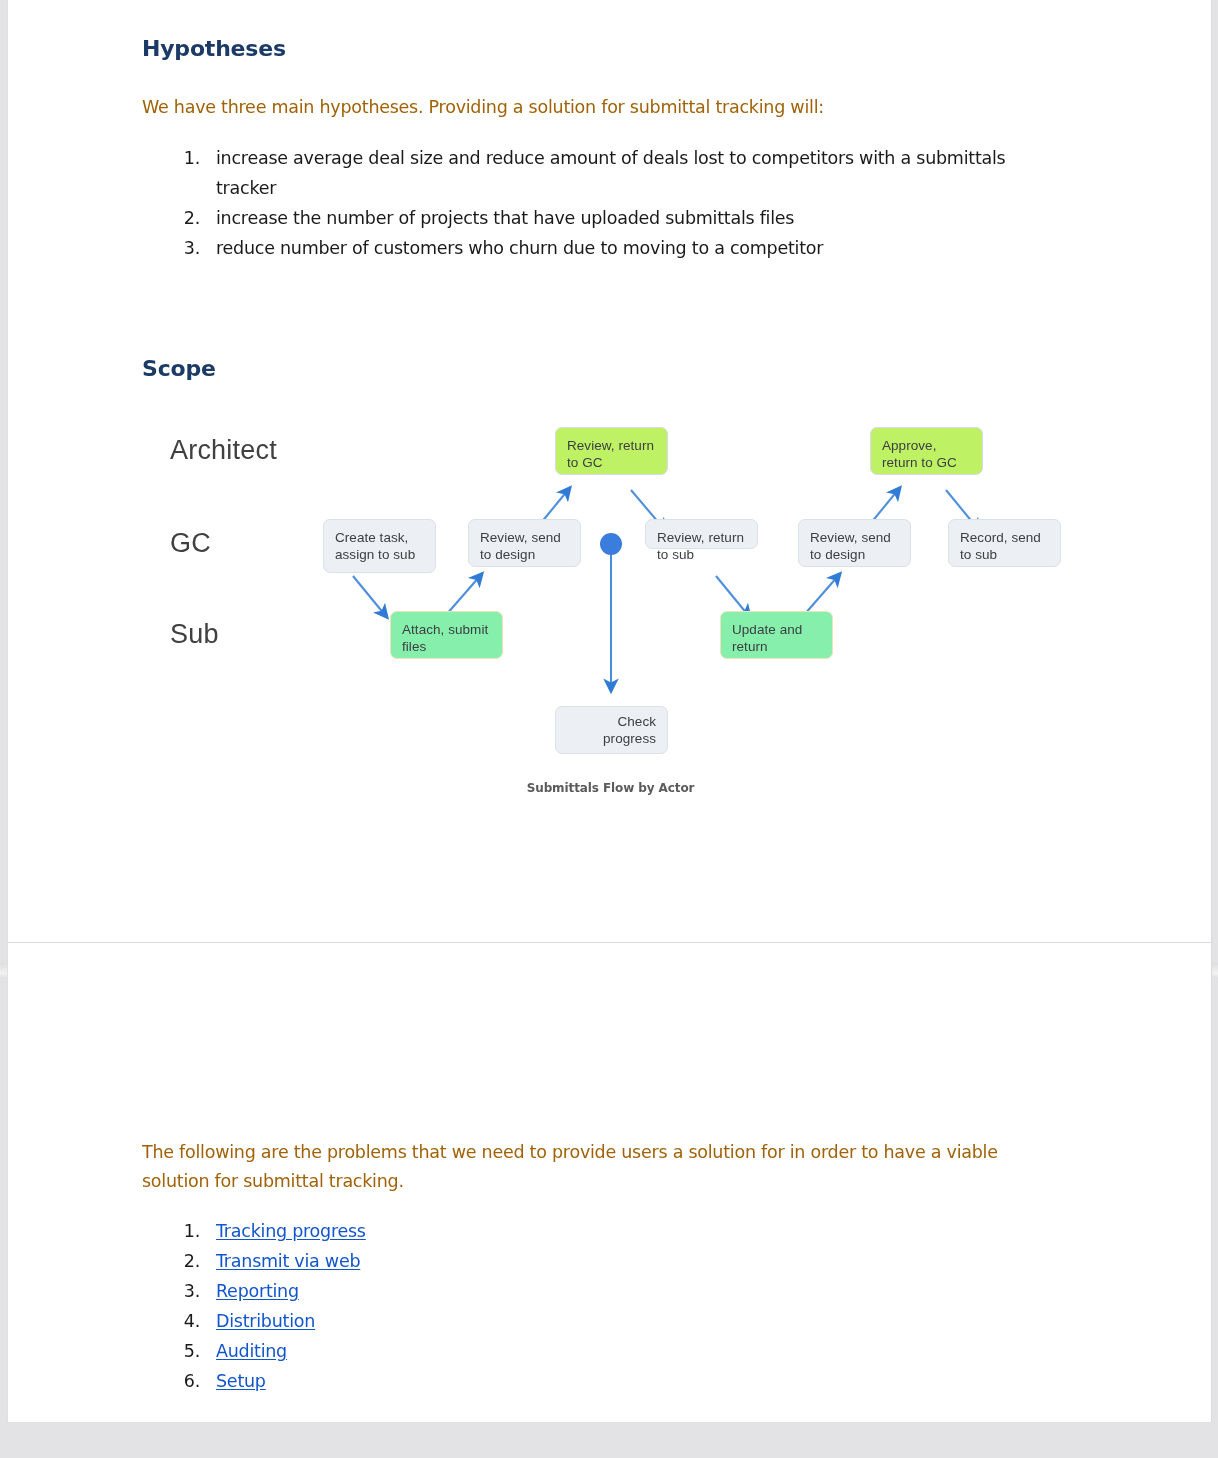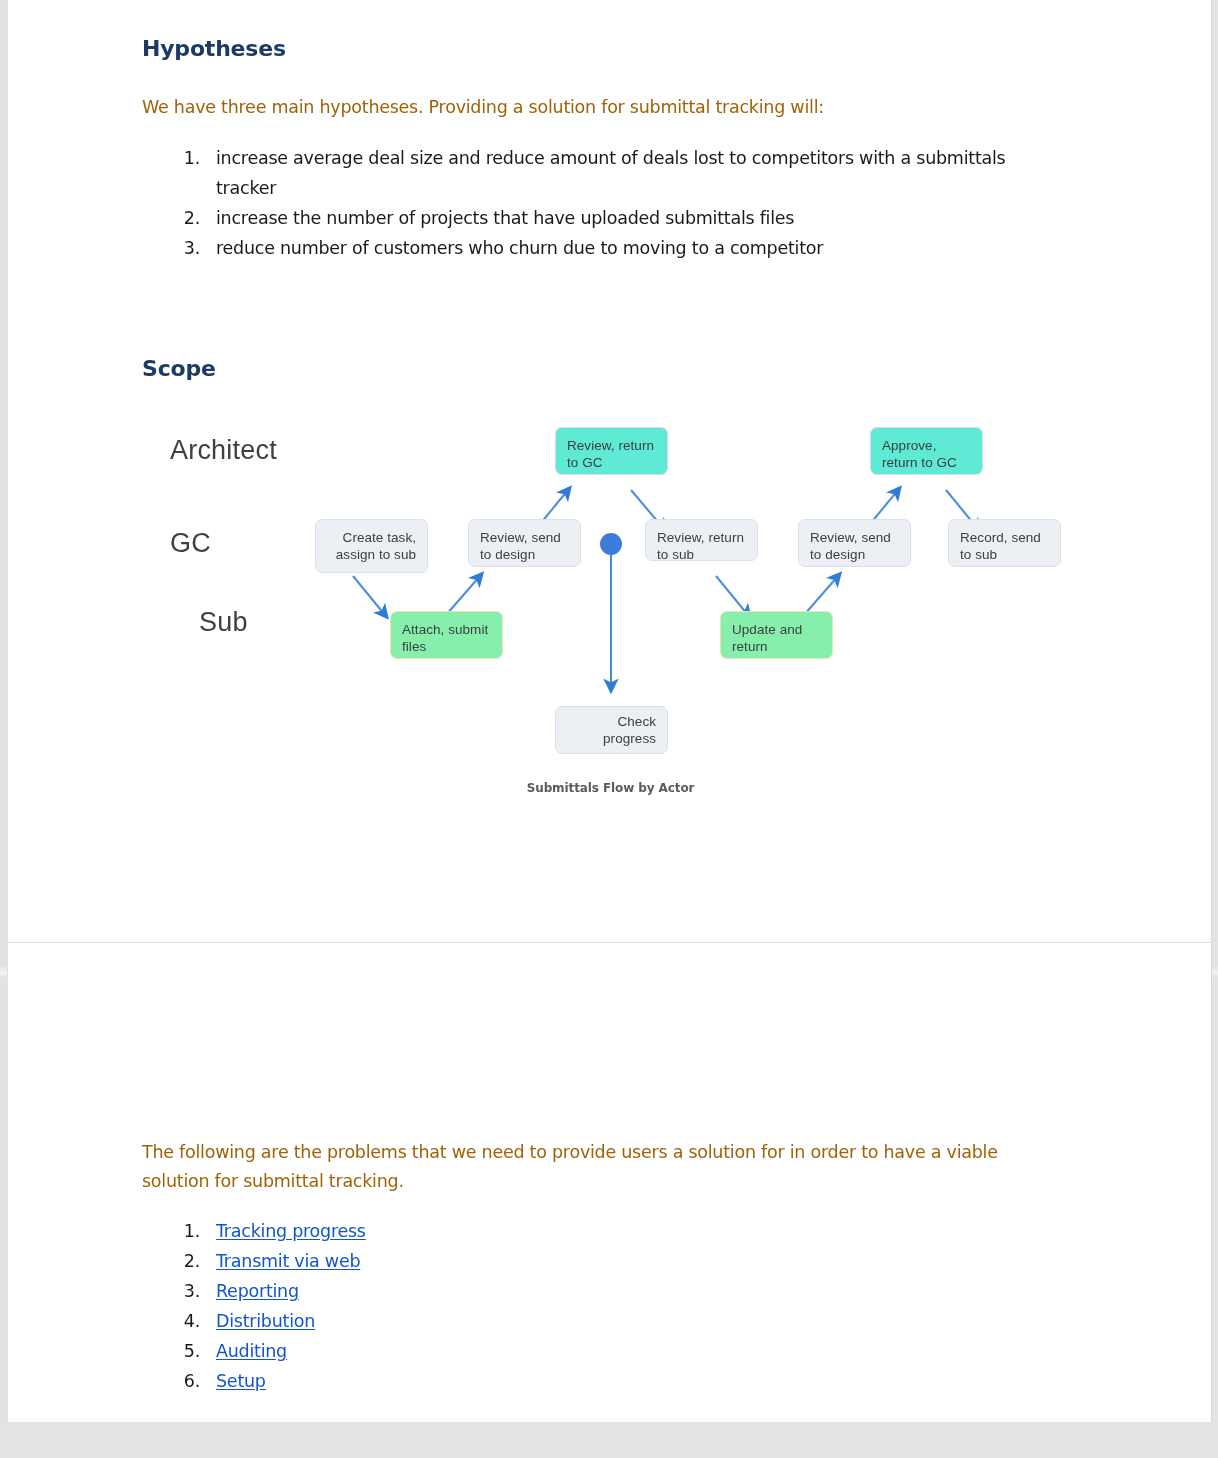--- a/index.html
+++ b/index.html
@@ -119,21 +119,21 @@
     box-sizing: border-box;
     border-radius: 7px;
     font-family: "Liberation Sans", sans-serif;
     font-size: 13.5px;
     line-height: 17px;
     color: #3c4043;
     padding: 9px 11px 0 11px;
     letter-spacing: 0.05px;
   }
   .node.gc      { background: #eceff3; border: 1px solid #dbe1e8; }
-  .node.arch    { background: #5eead4; border: 1px solid #ddd8ef; }
+  .node.arch    { background: #bef264; border: 1px solid #ddd8ef; }
   .node.sub     { background: #86efac; border: 1px solid #f0e2bb; }
 
   .node.center-text { padding-top: 0; display: flex; align-items: center; }
 
   .diagram-caption {
     position: absolute;
     width: 960px;
     text-align: center;
     font-family: "DejaVu Sans", sans-serif;
     font-size: 12px;
@@ -195,28 +195,28 @@
           <line x1="718" y1="121" x2="750" y2="82" stroke="#4e8fdb" stroke-width="2.1" marker-end="url(#ah)"></line>
 
           <line x1="798" y1="82" x2="830" y2="121" stroke="#4e8fdb" stroke-width="2.1" marker-end="url(#ah)"></line>
 
           <line x1="463" y1="140" x2="463" y2="280" stroke="#4a8ddb" stroke-width="2.1" marker-end="url(#ah)"></line>
           <circle cx="463" cy="136" r="11" fill="#3b7ddd"></circle>
         </svg>
 
         <div class="lane-label" style="left:22px; top:27px;">Architect</div>
         <div class="lane-label" style="left:22px; top:120px;">GC</div>
-        <div class="lane-label" style="left:22px; top:199px;margin-left:29px;">Sub</div>
+        <div class="lane-label" style="left:22px; top:211px;">Sub</div>
 
         <div class="node arch" style="left:407px; top:19px; width:113px; height:48px;">Review, return to GC</div>
         <div class="node arch" style="left:722px; top:19px; width:113px; height:48px;">Approve, return to GC</div>
 
-        <div class="node gc" style="left:167px; top:111px; width:113px; height:54px;text-align:right;">Create task, assign to sub</div>
+        <div class="node gc" style="left:175px; top:111px; width:113px; height:54px;">Create task, assign to sub</div>
         <div class="node gc" style="left:320px; top:111px; width:113px; height:48px;">Review, send to design</div>
-        <div class="node gc" style="left:497px; top:111px; width:113px; height:42px;">Review, return to sub</div>
+        <div class="node gc" style="left:497px; top:111px; width:113px; height:30px;">Review, return to sub</div>
         <div class="node gc" style="left:650px; top:111px; width:113px; height:48px;">Review, send to design</div>
         <div class="node gc" style="left:800px; top:111px; width:113px; height:48px;">Record, send to sub</div>
 
         <div class="node sub" style="left:242px; top:203px; width:113px; height:48px;">Attach, submit files</div>
         <div class="node sub" style="left:572px; top:203px; width:113px; height:48px;">Update and return</div>
 
         <div class="node gc center-text" style="left:407px; top:298px; width:113px; height:48px; padding-top:0;text-align:right;">Check progress</div>
 
         <div class="diagram-caption" style="left:-140px; top:373px; width:1205px;">Submittals Flow by Actor</div>
       </div>

